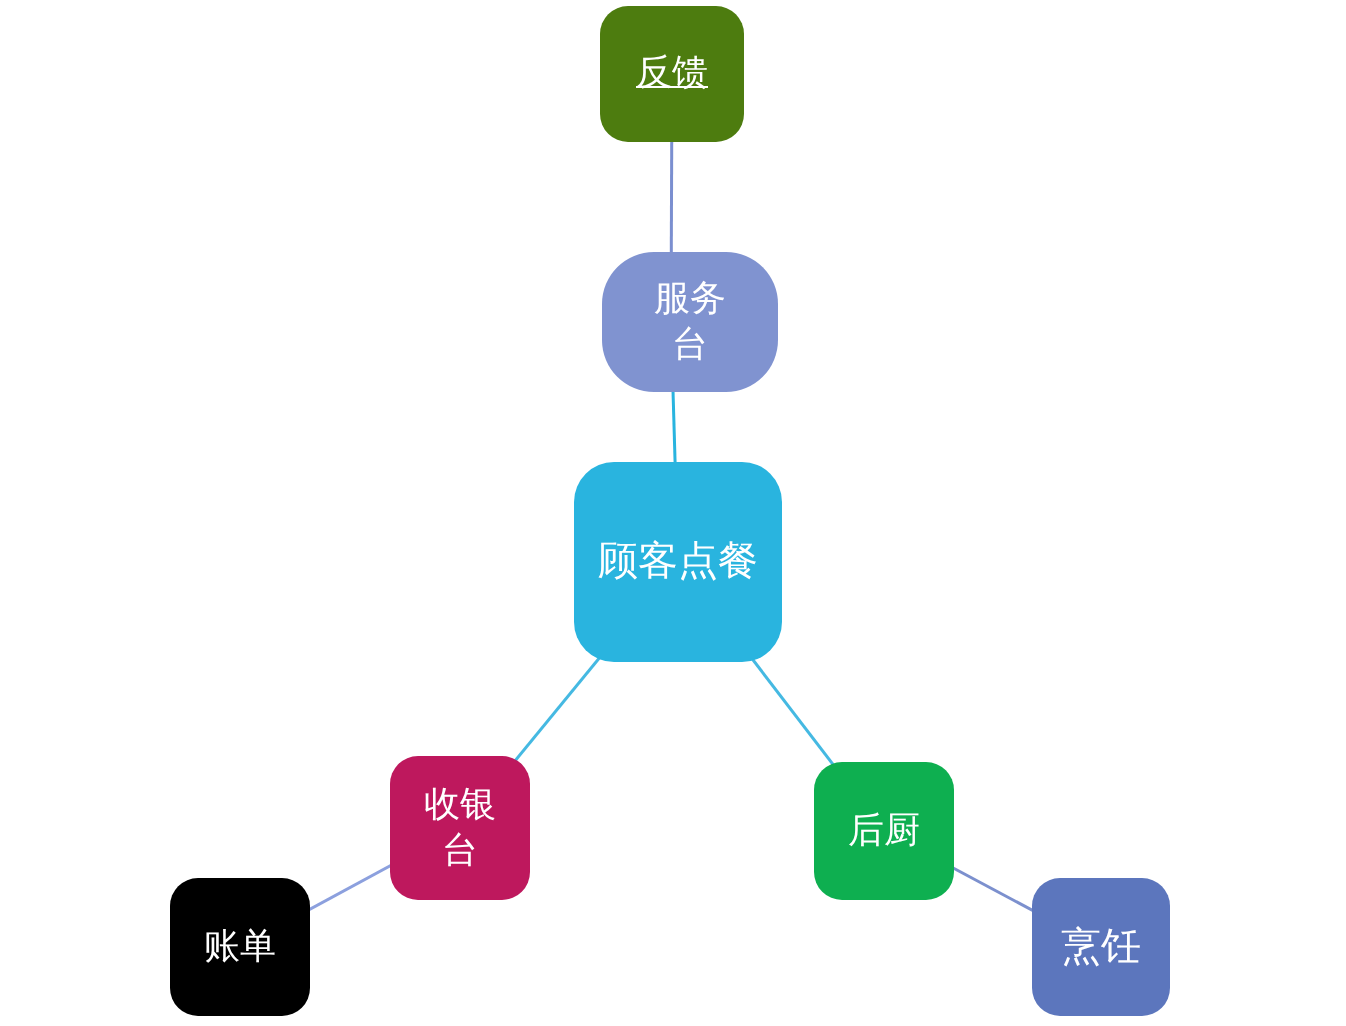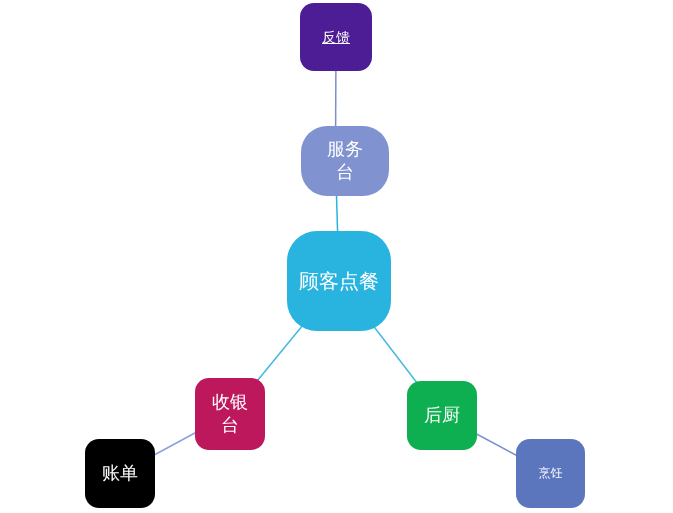--- a/index.html
+++ b/index.html
@@ -54,23 +54,23 @@
 <div class="canvas">
   <svg class="edges-svg" viewBox="0 0 673 513" xmlns="http://www.w3.org/2000/svg">
       <line x1="336" y1="37" x2="335.5" y2="161" stroke="#7B8FD0" stroke-width="1.5"></line>
       <line x1="335.5" y1="161" x2="339" y2="281" stroke="#29B4DF" stroke-width="1.5"></line>
       <line x1="339" y1="281" x2="230" y2="414" stroke="#45B9E2" stroke-width="1.5"></line>
       <line x1="339" y1="281" x2="442" y2="415.5" stroke="#45B9E2" stroke-width="1.5"></line>
       <line x1="230" y1="414" x2="120" y2="473.5" stroke="#8CA0DE" stroke-width="1.5"></line>
       <line x1="442" y1="415.5" x2="550.5" y2="473.5" stroke="#7C90CE" stroke-width="1.5"></line>
     </svg>
   <div class="node-layer">
-      <div class="node" style="left: 300px; top: 3px; width: 72px; height: 68px; background: #4c1d95; border-radius: 14px; font-size: 14px; color: rgb(255, 255, 255); text-decoration: underline;"><span>反馈</span></div>
+      <div class="node" style="left: 300px; top: 3px; width: 72px; height: 68px; background: #4d7c0f; border-radius: 14px; font-size: 18px; color: rgb(255, 255, 255); text-decoration: underline;"><span>反馈</span></div>
       <div class="node" style="left: 301px; top: 126px; width: 88px; height: 70px; background: rgb(128, 147, 208); border-radius: 26px; font-size: 18px; color: rgb(255, 255, 255);"><span>服务
 台</span></div>
-      <div class="node" style="left: 287px; top: 231px; width: 104px; height: 100px; background: rgb(41, 180, 223); border-radius: 30px; font-size: 20px; color: rgb(255, 255, 255);"><span>顾客点餐</span></div>
+      <div class="node" style="left: 287px; top: 231px; width: 104px; height: 100px; background: rgb(41, 180, 223); border-radius: 20px; font-size: 20px; color: rgb(255, 255, 255);"><span>顾客点餐</span></div>
       <div class="node" style="left: 195px; top: 378px; width: 70px; height: 72px; background: #be185d; border-radius: 14px; font-size: 18px; color: rgb(255, 255, 255);"><span>收银
 台</span></div>
       <div class="node" style="left: 85px; top: 439px; width: 70px; height: 69px; background: #000000; border-radius: 14px; font-size: 18px; color: rgb(255, 255, 255);"><span>账单</span></div>
       <div class="node" style="left: 407px; top: 381px; width: 70px; height: 69px; background: rgb(14, 175, 80); border-radius: 14px; font-size: 18px; color: rgb(255, 255, 255); font-family: Liberation Serif, serif;"><span>后厨</span></div>
-      <div class="node" style="left: 516px; top: 439px; width: 69px; height: 69px; background: rgb(92, 118, 189); border-radius: 14px; font-size: 12px; color: rgb(255, 255, 255);"><span>烹饪</span></div>
+      <div class="node" style="left: 516px; top: 439px; width: 69px; height: 69px; background: rgb(92, 118, 189); border-radius: 14px; font-size: 20px; color: rgb(255, 255, 255);"><span>烹饪</span></div>
     </div>
 </div>
 
 </body></html>

